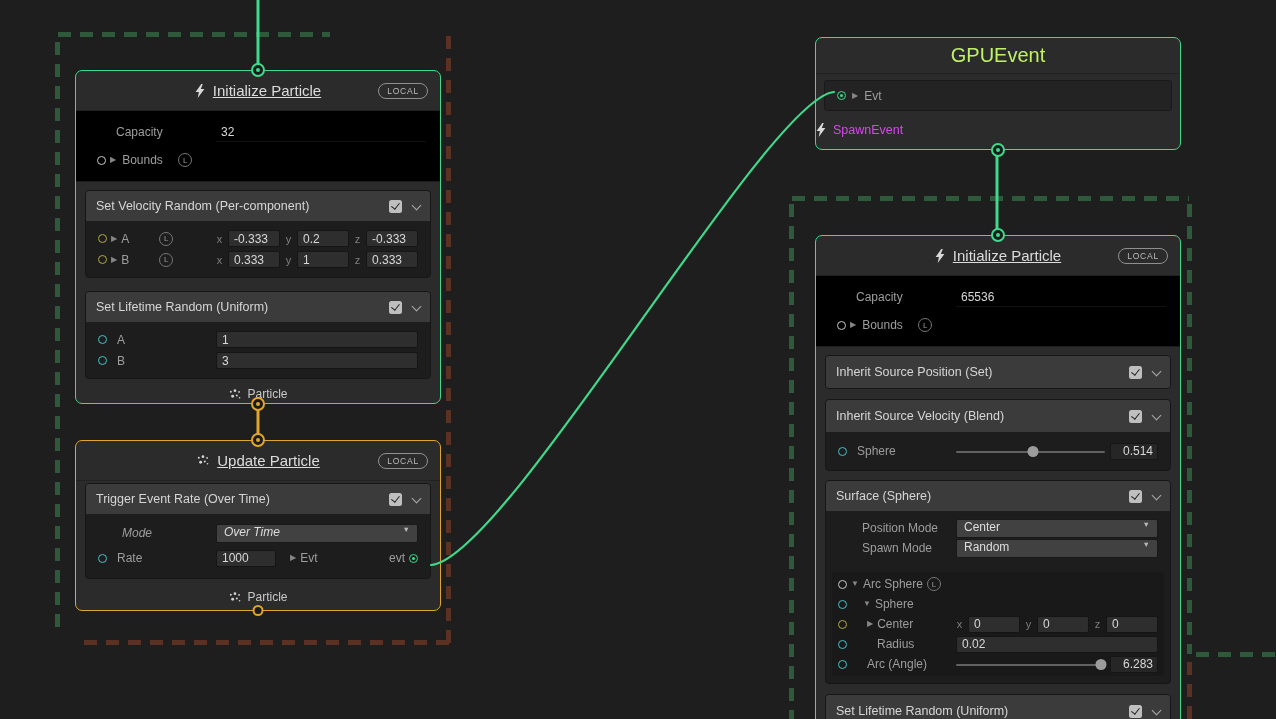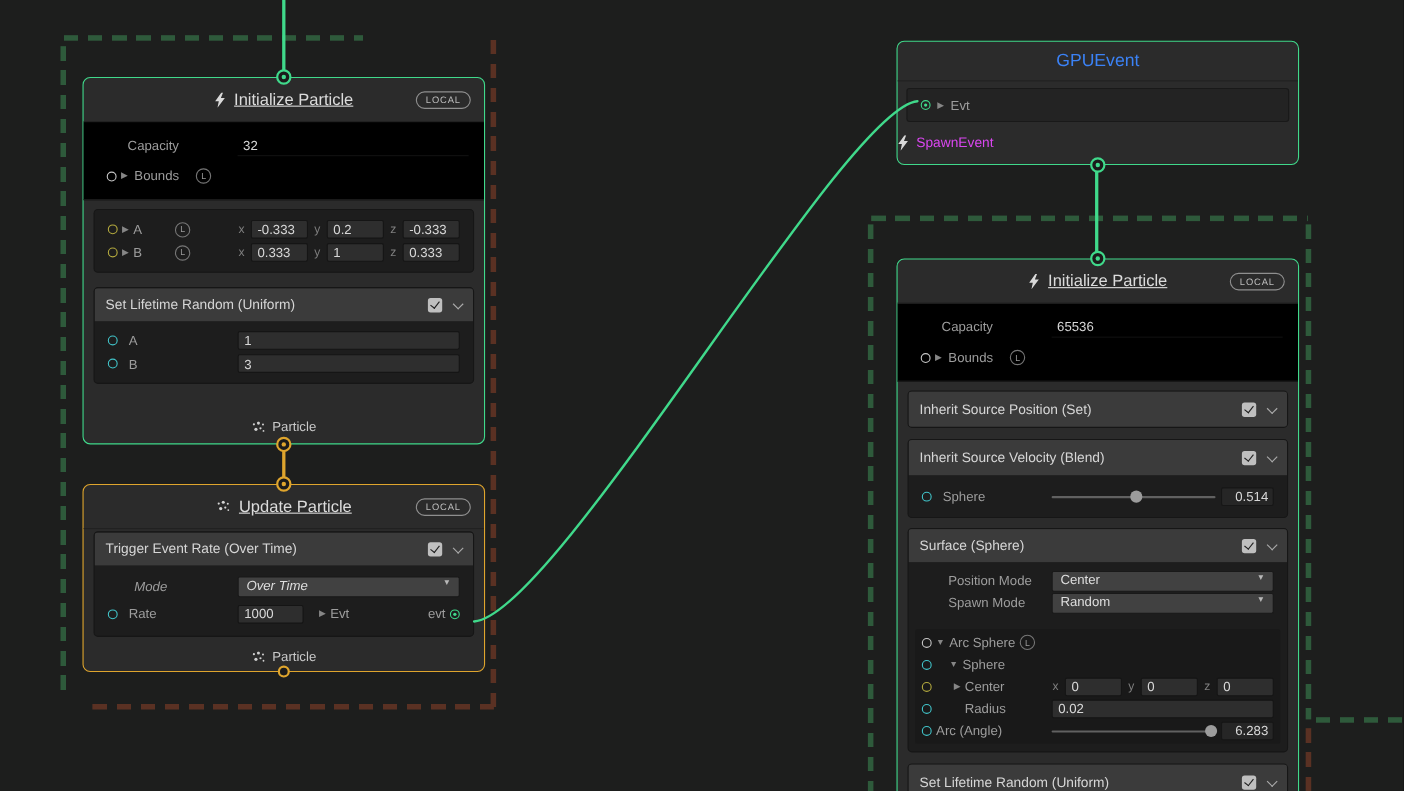--- a/index.html
+++ b/index.html
@@ -96,22 +96,22 @@
   .nfooter { margin-top:auto; height:30px; display:flex; align-items:center; justify-content:center; gap:6px;
              font-size:12px; color:#c9c9c9; flex:0 0 auto; }
 
   .iport { width:9px; height:9px; border:1.5px solid var(--green); border-radius:50%; position:relative;
            z-index:5; flex:0 0 auto; }
   .iport::after { content:''; position:absolute; inset:2px; border-radius:50%; background:var(--green); }
 
   .evt-label { margin-left:auto; color:#9d9d9d; }
 
   
-  .gheader { height:36px; display:flex; align-items:center; justify-content:center; font-size:16px;
-             color:#3b82f6; border-bottom:1px solid #222; flex:0 0 auto; }
+  .gheader { height:36px; display:flex; align-items:center; justify-content:center; font-size:20px;
+             color:#bef264; border-bottom:1px solid #222; flex:0 0 auto; }
   .gblock { margin:6px 8px 0 8px; height:31px; background:#232323; border:1px solid #191919; border-radius:3px;
             display:flex; align-items:center; gap:6px; padding:0 12px; font-size:12px; color:#9d9d9d; flex:0 0 auto; }
   .gfooter { flex:1; display:flex; align-items:center; justify-content:flex-start; gap:7px; font-size:12.5px; color:#d946ef; }
 
   .subgroup { margin-top:14px; background:#191919; border-radius:2px; padding:2px 0; }
 </style>
 </head>
 <body>
 
 <div class="canvas">
@@ -144,20 +144,25 @@
       </div>
       <div class="srow">
         <span class="port p-white"></span>
         <span class="tri">▶</span>
         <span class="plabel">Bounds</span>
         <span class="lcirc">L</span>
       </div>
     </div>
 
     <div class="block" style="margin-top:8px;">
+      <div class="bheader">
+        <span class="btitle">Set Velocity Random (Per-component)</span>
+        <span class="checkbox checked"></span>
+        <span class="chev"></span>
+      </div>
       <div class="bbody">
         <div class="prow">
           <span class="lz">
             <span class="port p-yellow"></span>
             <span class="tri">▶</span>
             <span class="pname w34">A</span>
             <span class="lcirc">L</span>
           </span>
           <span class="vz">
             <span class="axis">x</span>
@@ -436,21 +441,21 @@
               <span class="port p-cyan"></span>
               <span class="pname" style="margin-left:26px;">Radius</span>
             </span>
             <span class="vz">
               <span class="nfield">0.02</span>
             </span>
           </div>
           <div class="prow h20">
             <span class="lz">
               <span class="port p-cyan"></span>
-              <span class="pname" style="">Arc (Angle)</span>
+              <span class="pname" style="margin-left:16px;">Arc (Angle)</span>
             </span>
             <span class="vz">
               <span class="slider">
                 <span class="track"></span>
                   <span class="handle" style="left:97%;"></span>
               </span>
               <span class="svalue">6.283</span>
             </span>
           </div>
         </div>

